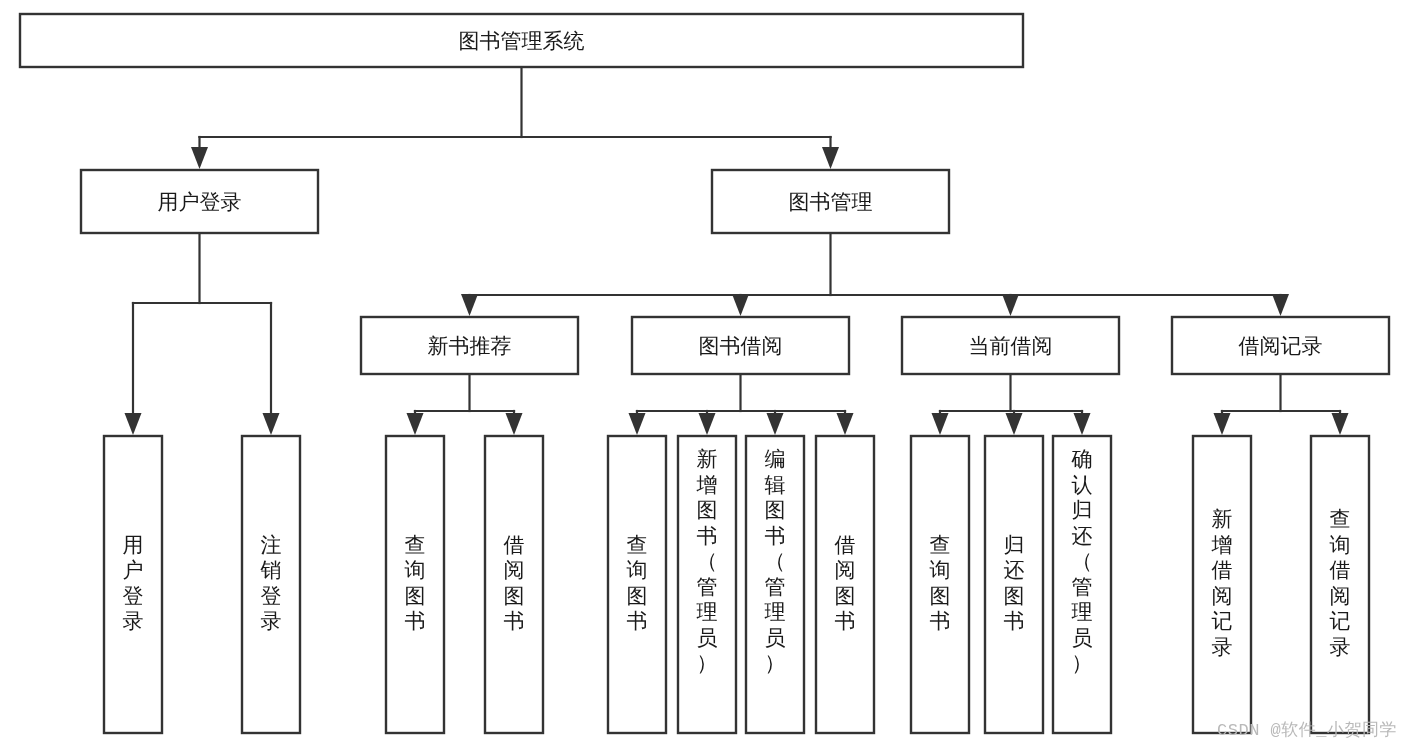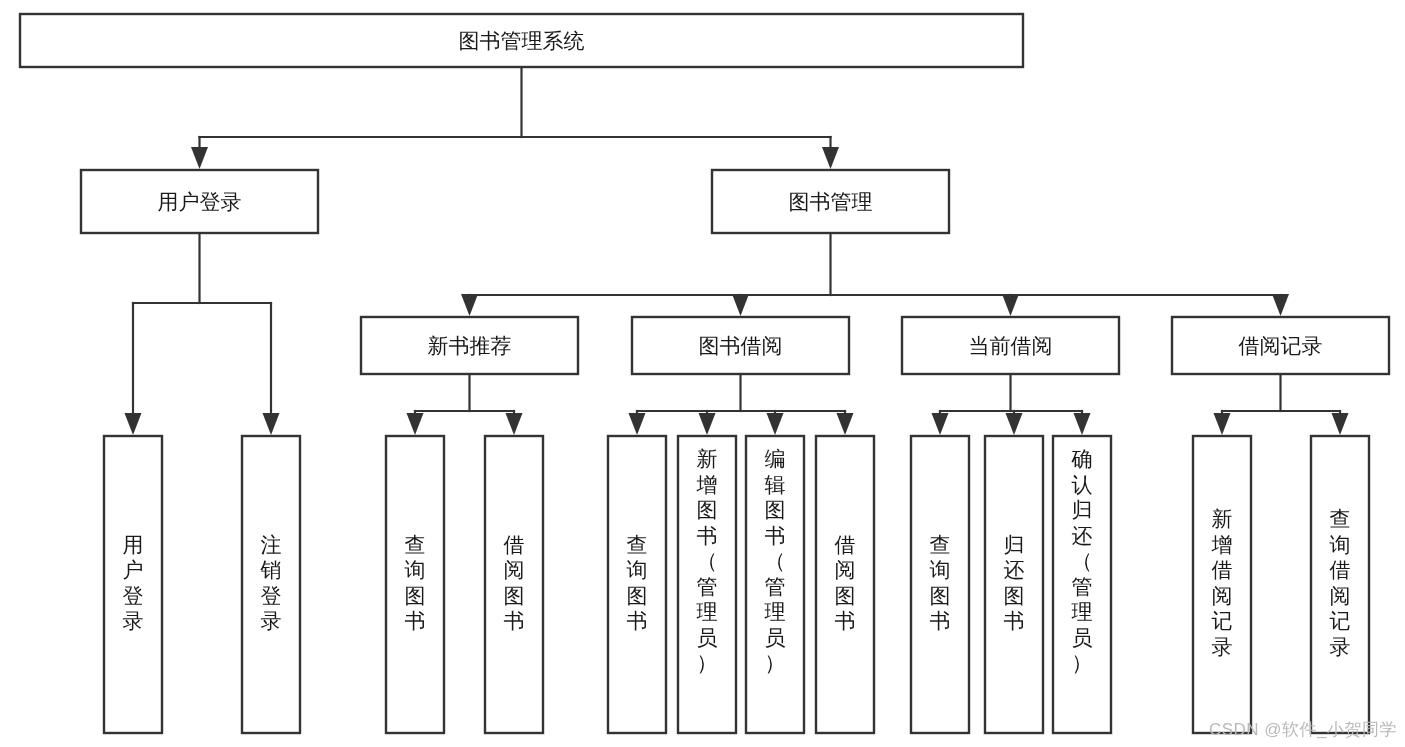--- a/index.html
+++ b/index.html
@@ -52,21 +52,21 @@
   .node-label-v {
     font-family: "DejaVu Sans", "Liberation Sans", sans-serif;
     font-size: 21px;
     fill: #1a1a1a;
     text-anchor: middle;
   }
   .watermark {
     position: absolute;
     right: 8px;
     bottom: 6px;
-    font-family: Liberation Sans, sans-serif;
+    font-family: Liberation Mono, monospace;
     font-size: 17px;
     color: #b9b9b9;
     letter-spacing: 0.5px;
     white-space: nowrap;
     pointer-events: none;
     margin-left: 20px;
   }
 </style>
 </head>
 <body>

